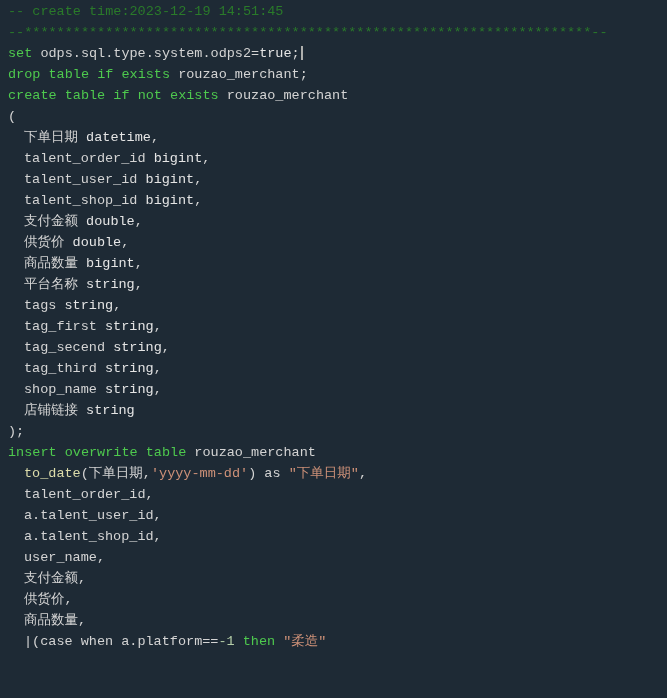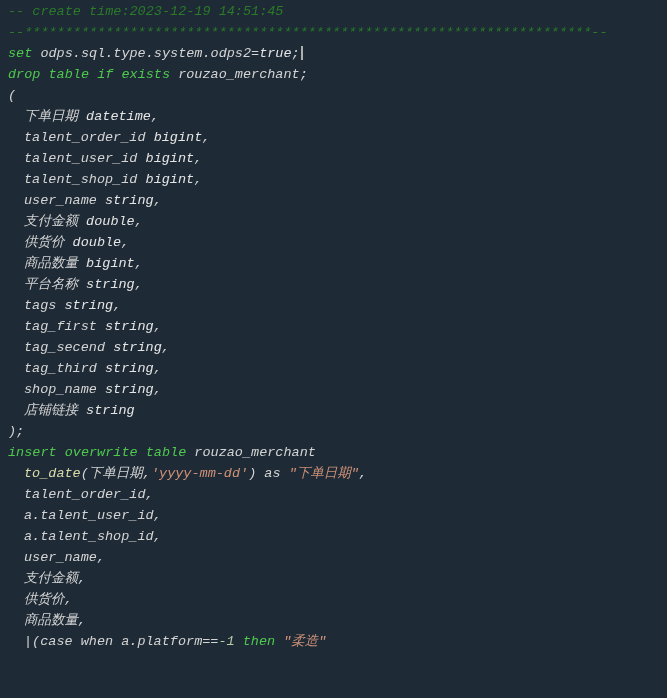--- a/index.html
+++ b/index.html
@@ -43,21 +43,20 @@
       margin-right: 0;
     }
 
     .line-indicator.active {
       background-color: #00bcd4;
     }
 
     .line-content {
       padding-left: 20px;
       flex: 1;
-      font-style: italic;
     }
 
     .line-content.no-indent {
       padding-left: 4px;
     }
 
     
     .kw-white { color: #d4d4d4; }
     .kw-green { color: #4ec94e; }
     .kw-cyan { color: #e5e5e5; }
@@ -84,26 +83,26 @@
     }
   </style>
 </head>
 <body>
 
 <div class="code-container">
 <div class="line"><div class="line-indicator"></div><div class="line-content no-indent"><span class="comment-line">-- create time:2023-12-19 14:51:45</span></div></div>
     <div class="line"><div class="line-indicator"></div><div class="line-content no-indent"><span class="separator">--**********************************************************************--</span></div></div>
     <div class="line"><div class="line-indicator active"></div><div class="line-content no-indent"><span class="kw-green">set </span><span class="kw-white">odps.sql.type.system.odps2</span><span class="kw-white">=</span><span class="kw-cyan">true</span><span class="kw-white">;</span><span class="cursor"></span></div></div>
     <div class="line"><div class="line-indicator"></div><div class="line-content no-indent"><span class="kw-green">drop </span><span class="kw-green">table </span><span class="kw-green">if </span><span class="kw-green">exists </span><span class="kw-white">rouzao_merchant</span><span class="kw-white">;</span></div></div>
+    <div class="line"><div class="line-indicator"></div><div class="line-content no-indent"><span class="kw-green">create </span><span class="kw-green">table </span><span class="kw-green">if not </span><span class="kw-green">exists </span><span class="kw-white">rouzao_merchant</span></div></div>
     <div class="line"><div class="line-indicator"></div><div class="line-content no-indent"><span class="kw-white">(</span></div></div>
     <div class="line"><div class="line-indicator"></div><div class="line-content"><span class="kw-chinese">下单日期 </span><span class="kw-cyan">datetime</span><span class="kw-white">,</span></div></div>
     <div class="line"><div class="line-indicator"></div><div class="line-content"><span class="kw-white">talent_order_id </span><span class="kw-cyan">bigint</span><span class="kw-white">,</span></div></div>
     <div class="line"><div class="line-indicator"></div><div class="line-content"><span class="kw-white">talent_user_id </span><span class="kw-cyan">bigint</span><span class="kw-white">,</span></div></div>
     <div class="line"><div class="line-indicator"></div><div class="line-content"><span class="kw-white">talent_shop_id </span><span class="kw-cyan">bigint</span><span class="kw-white">,</span></div></div>
-    <div class="line"><div class="line-indicator"></div><div class="line-content"><span class="kw-white">user_name </span><span class="kw-cyan">string</span><span class="kw-white">,</span></div></div>
     <div class="line"><div class="line-indicator"></div><div class="line-content"><span class="kw-chinese">支付金额 </span><span class="kw-cyan">double</span><span class="kw-white">,</span></div></div>
     <div class="line"><div class="line-indicator"></div><div class="line-content"><span class="kw-chinese">供货价 </span><span class="kw-cyan">double</span><span class="kw-white">,</span></div></div>
     <div class="line"><div class="line-indicator"></div><div class="line-content"><span class="kw-chinese">商品数量 </span><span class="kw-cyan">bigint</span><span class="kw-white">,</span></div></div>
     <div class="line"><div class="line-indicator"></div><div class="line-content"><span class="kw-chinese">平台名称 </span><span class="kw-cyan">string</span><span class="kw-white">,</span></div></div>
     <div class="line"><div class="line-indicator"></div><div class="line-content"><span class="kw-white">tags </span><span class="kw-cyan">string</span><span class="kw-white">,</span></div></div>
     <div class="line"><div class="line-indicator"></div><div class="line-content"><span class="kw-white">tag_first </span><span class="kw-cyan">string</span><span class="kw-white">,</span></div></div>
     <div class="line"><div class="line-indicator"></div><div class="line-content"><span class="kw-white">tag_secend </span><span class="kw-cyan">string</span><span class="kw-white">,</span></div></div>
     <div class="line"><div class="line-indicator"></div><div class="line-content"><span class="kw-white">tag_third </span><span class="kw-cyan">string</span><span class="kw-white">,</span></div></div>
     <div class="line"><div class="line-indicator"></div><div class="line-content"><span class="kw-white">shop_name </span><span class="kw-cyan">string</span><span class="kw-white">,</span></div></div>
     <div class="line"><div class="line-indicator"></div><div class="line-content"><span class="kw-chinese">店铺链接 </span><span class="kw-cyan">string</span></div></div>

